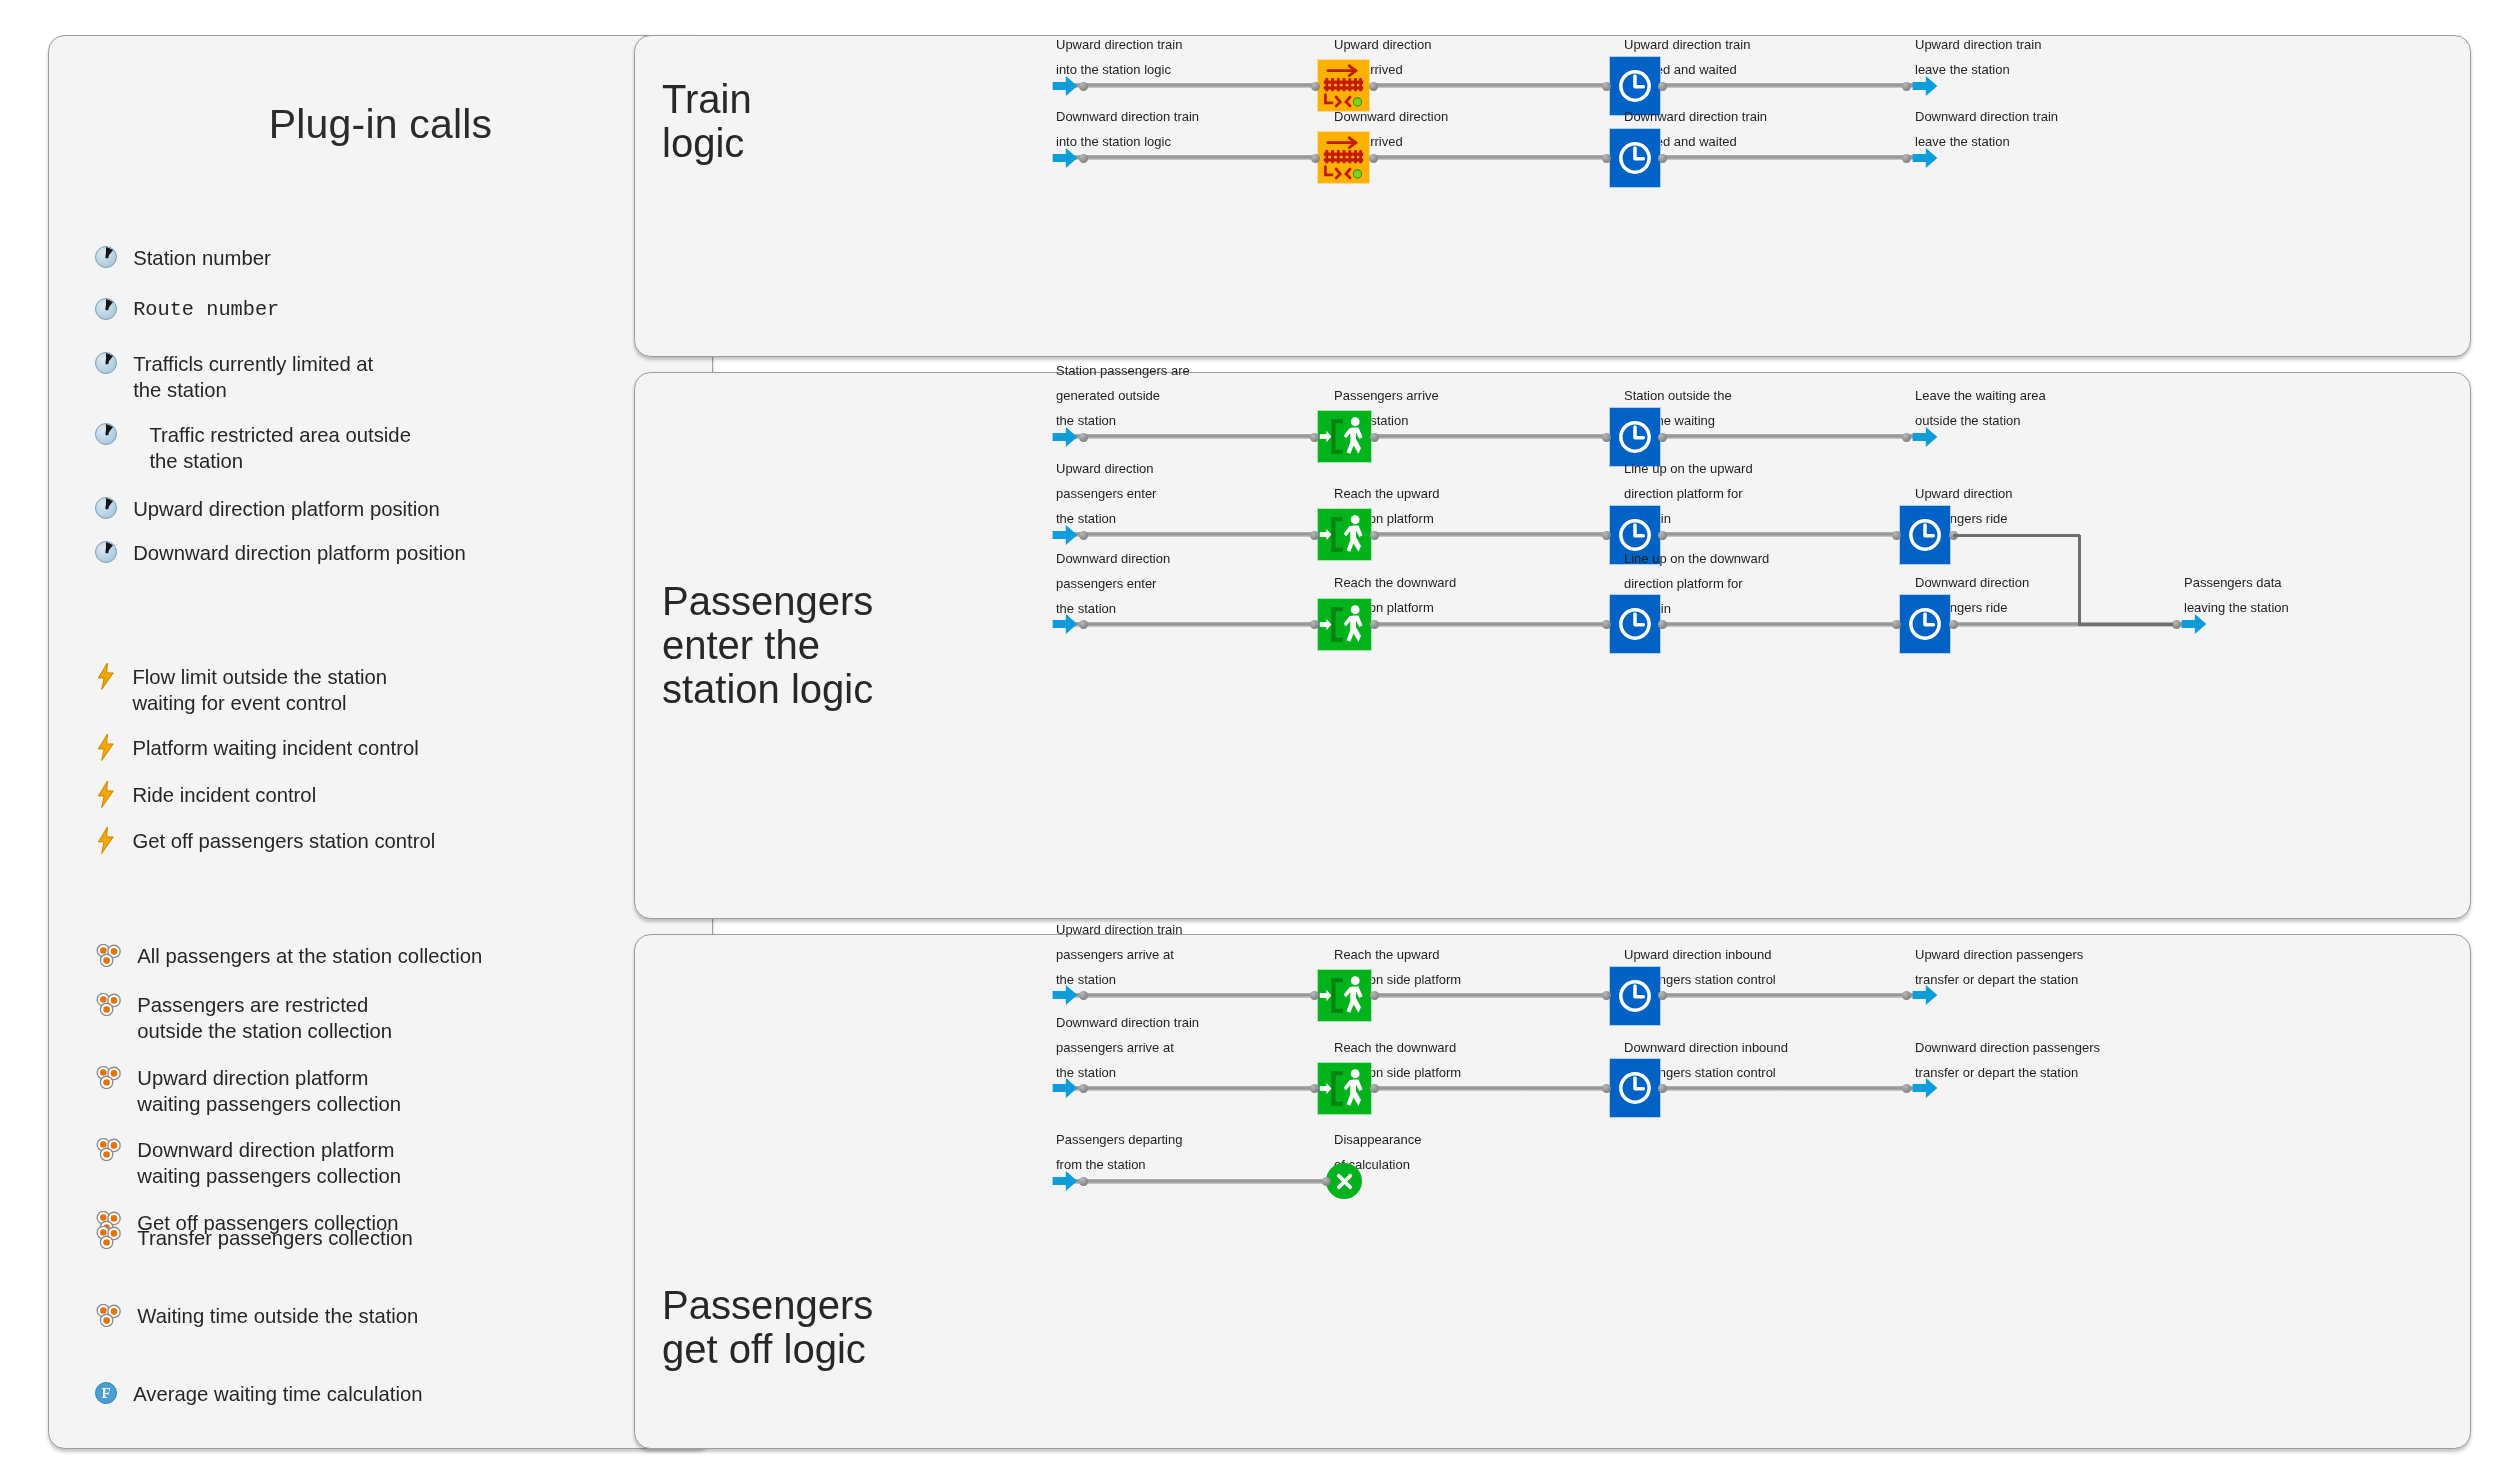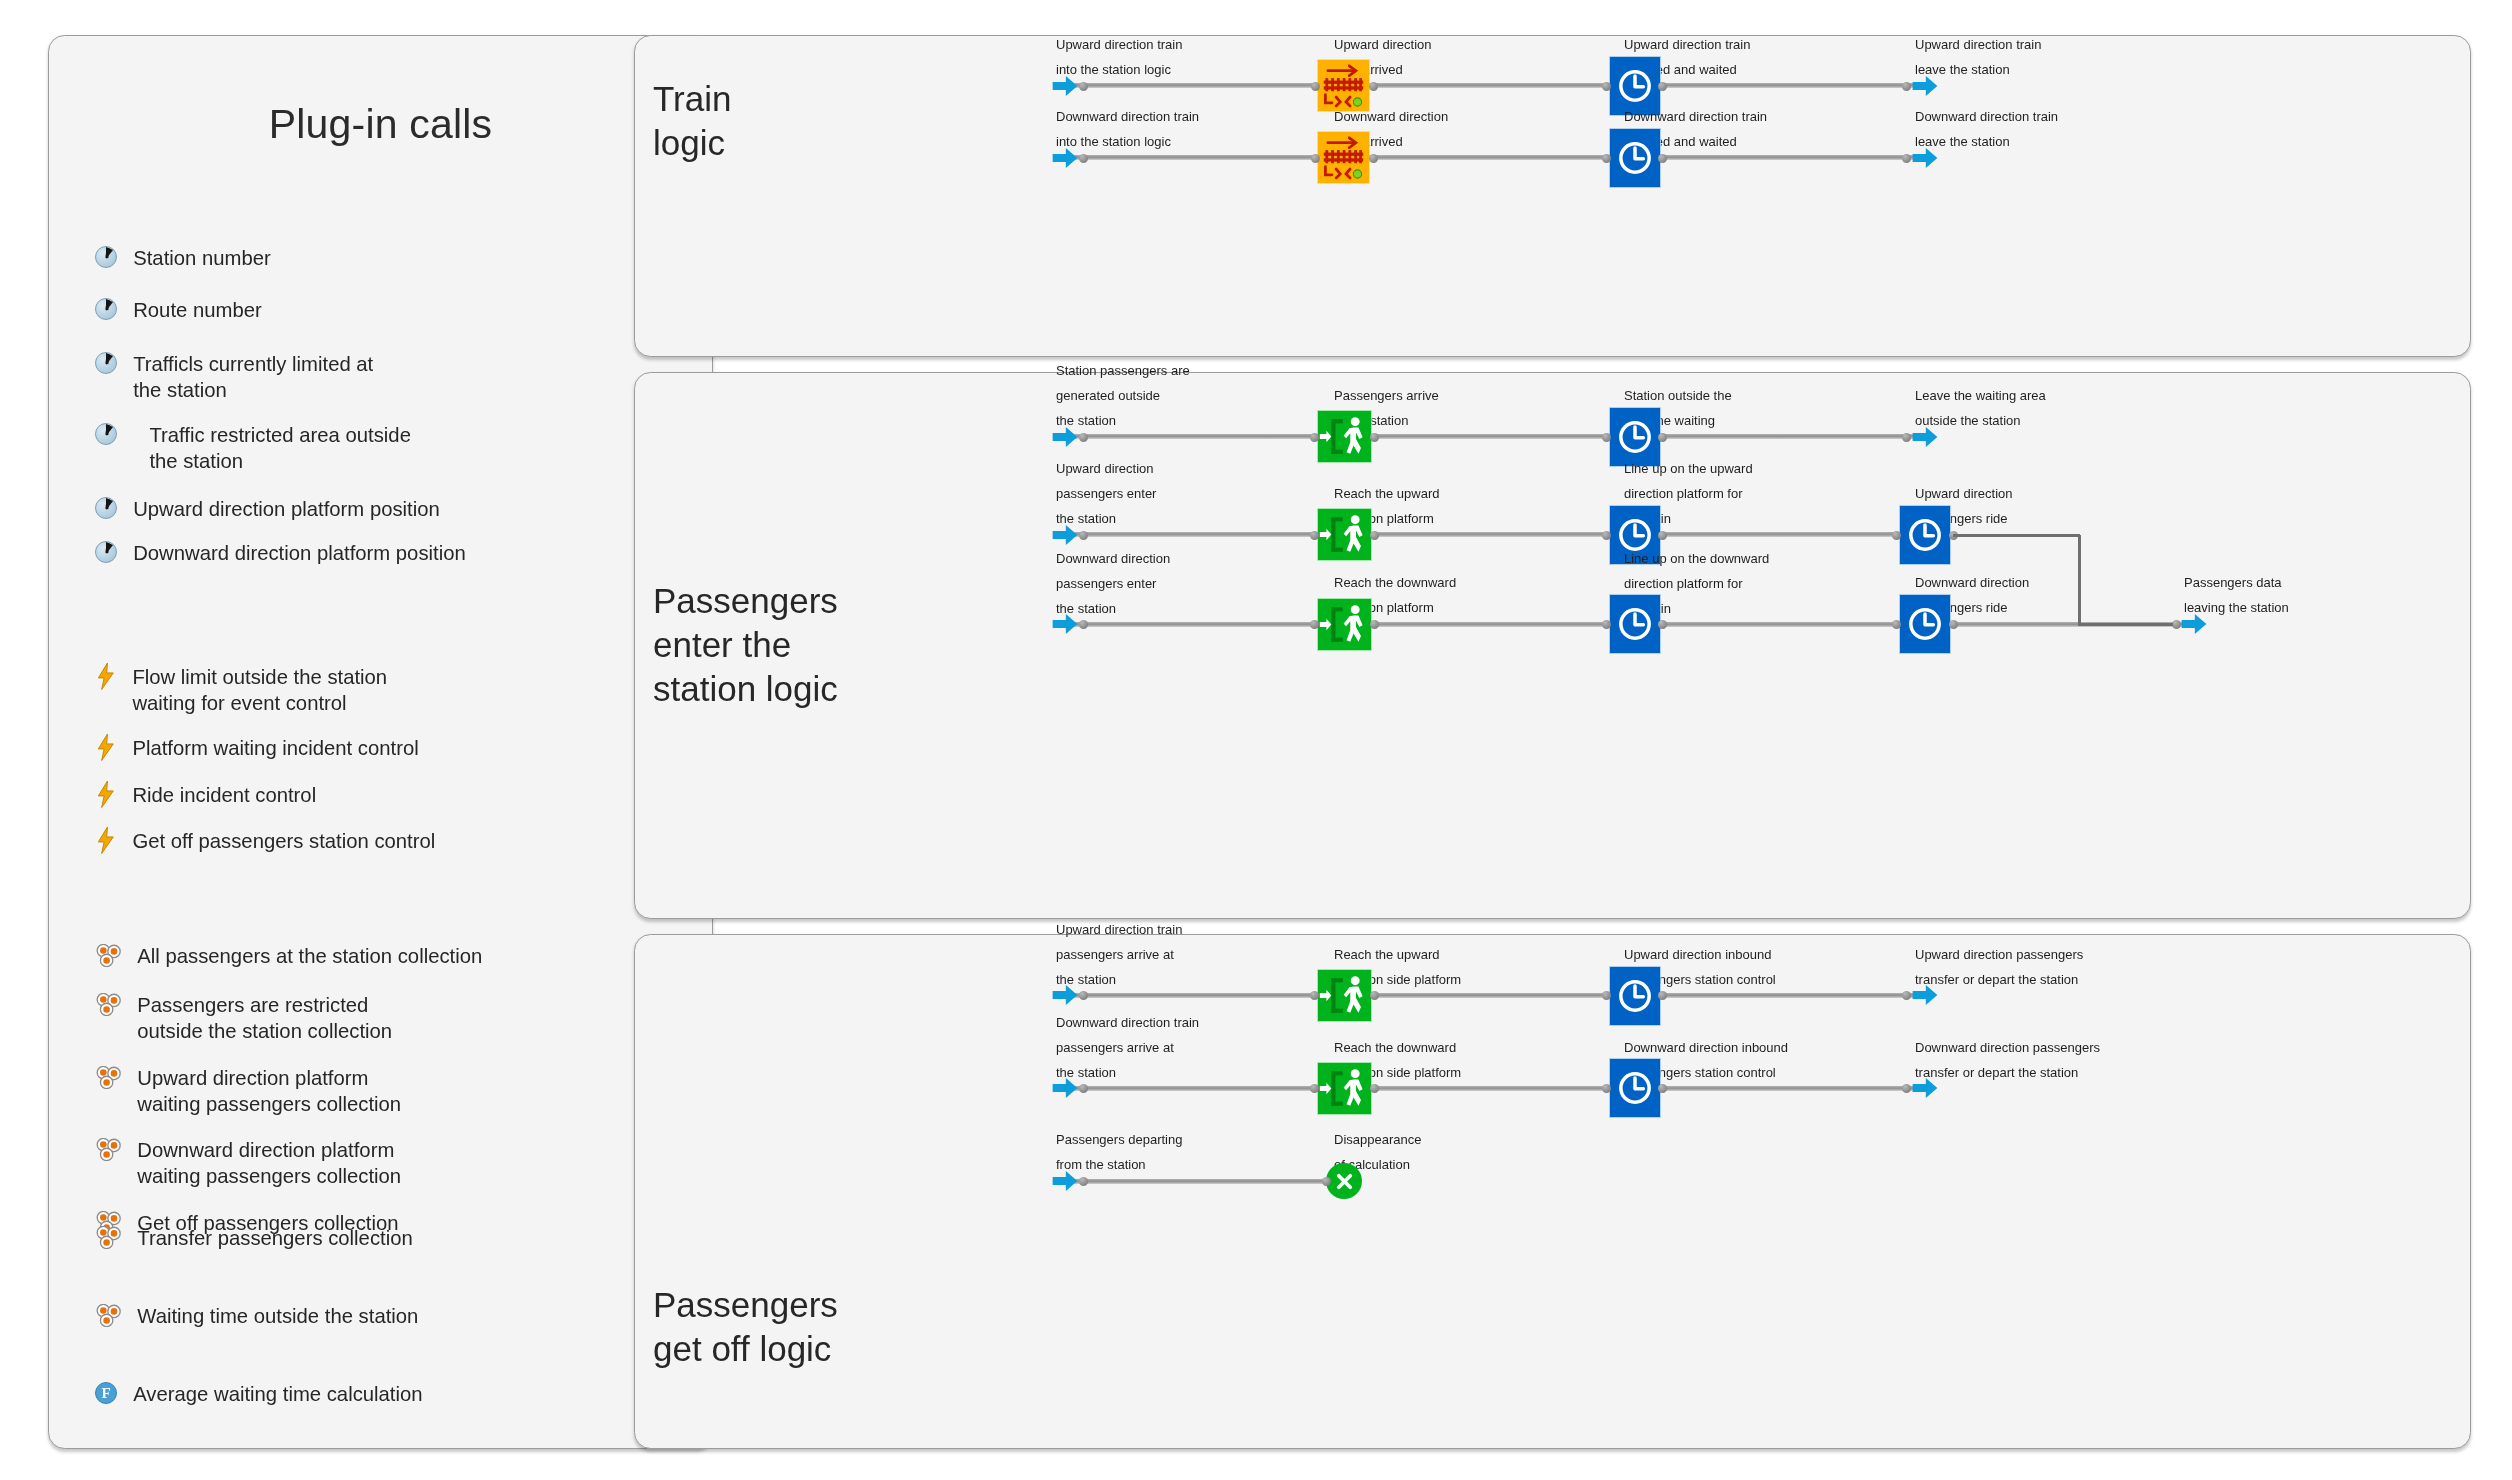--- a/index.html
+++ b/index.html
@@ -71,22 +71,22 @@
     color:#fff; font-size:15px; font-weight:700; line-height:21.6px; text-align:center;
     font-family:"Liberation Serif", serif;
   }
 
   
   #panel-train     { left:634px; top:35px;   width:1837px; height:322px; }
   #panel-enter     { left:634px; top:372px;  width:1837px; height:547px; }
   #panel-getoff    { left:634px; top:934px; width:1837px; height:515px; }
 
   .group-title{
-    position:absolute; font-size:35px; line-height:44px; color:#272727;
-    white-space:pre-line; left:18px;
+    position:absolute; font-size:40px; line-height:44px; color:#272727;
+    white-space:pre-line; left:27px;
   }
 
   .caption{
     position:absolute; font-size:13px; line-height:25px; color:#1f1f1f;
     white-space:pre-line; text-align:left;
   }
 
   
   .wire{
     position:absolute; height:5px; border-radius:2.5px;
@@ -142,21 +142,21 @@
 
 <div class="canvas">
 
   <div class="panel" id="sidebar">
     <div class="sb-title">Plug-in calls</div>
     <div class="sb-list" id="sb-list">
         <div class="sb-item" style="top: 208px; justify-content: flex-end;">
           <span class="ico ico-param"></span>
           <span class="lbl">Station number</span>
         </div>
-        <div class="sb-item" style="top: 260px;">
+        <div class="sb-item" style="top: 260px; font-family: Liberation Mono, monospace;">
           <span class="ico ico-param"></span>
           <span class="lbl">Route number</span>
         </div>
         <div class="sb-item" style="top: 314px;">
           <span class="ico ico-param"></span>
           <span class="lbl">Trafficls currently limited at
 the station</span>
         </div>
         <div class="sb-item" style="top: 385px; gap: 32px;">
           <span class="ico ico-param"></span>

